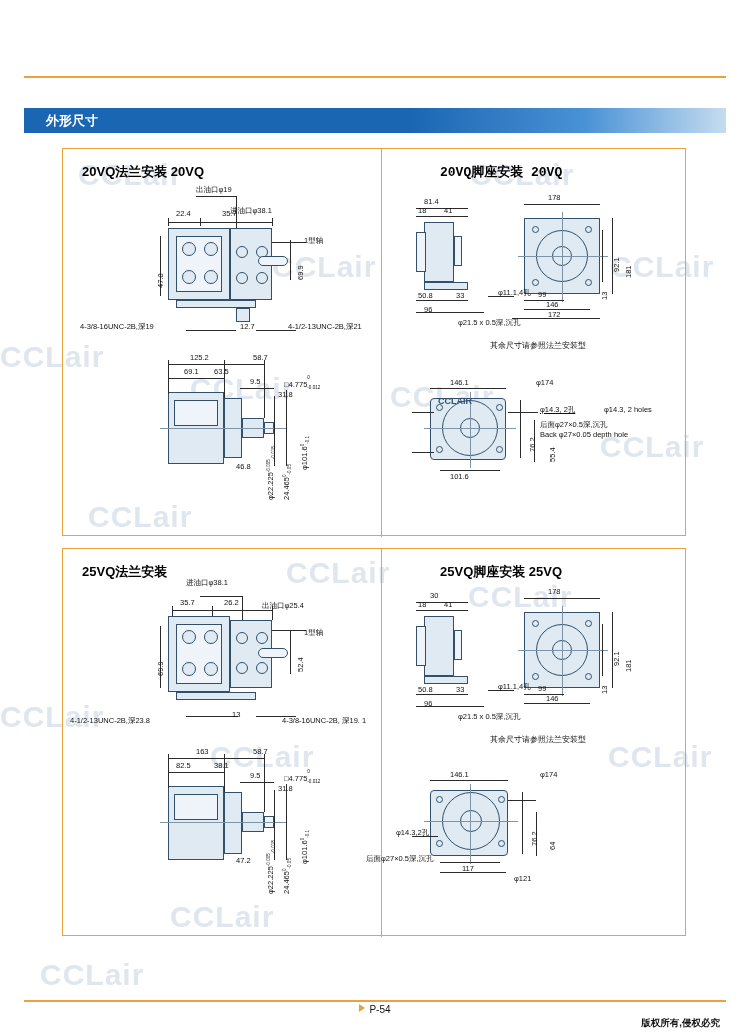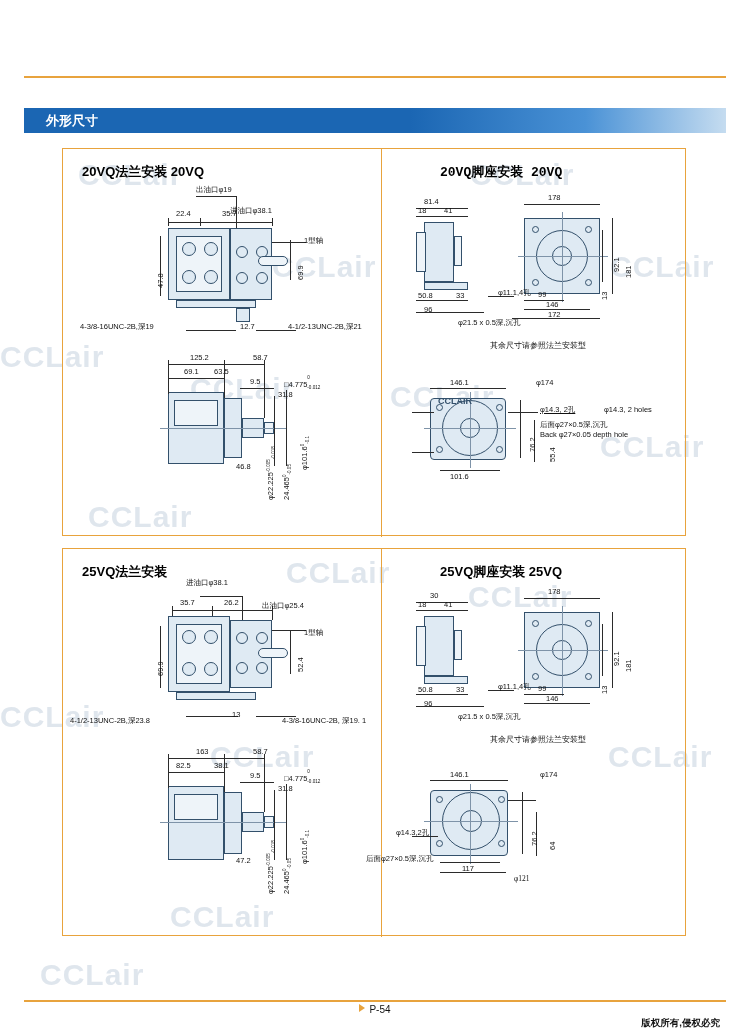--- a/index.html
+++ b/index.html
@@ -442,20 +442,20 @@
   <div class="ln lnh" style="left:440px;top:862px;width:60px;"></div>
   <div class="ln lnh" style="left:440px;top:872px;width:66px;"></div>
   <div class="ln lnh" style="left:412px;top:836px;width:26px;"></div>
   <div class="ln lnh" style="left:508px;top:800px;width:28px;"></div>
 
   <div class="dim" style="left:450px;top:770px;">146.1</div>
   <div class="dim" style="left:540px;top:770px;">φ174</div>
   <div class="dim v" style="left:530px;top:846px;">76.2</div>
   <div class="dim v" style="left:548px;top:850px;">64</div>
   <div class="dim" style="left:462px;top:864px;">117</div>
-  <div class="dim" style="left:514px;top:874px;font-family:Liberation Serif, serif;">φ121</div>
+  <div class="dim" style="left:514px;top:874px;">φ121</div>
   <div class="dim" style="left:396px;top:828px;">φ14.3,2孔</div>
   <div class="dim" style="left:366px;top:854px;">后面φ27×0.5深,沉孔</div>
 </div>
 
 <div class="footer-rule"></div>
 <div class="page-no"><span class="tri"></span><span>P-54</span></div>
 <div class="copyright">版权所有,侵权必究</div>
 
 </body></html>

